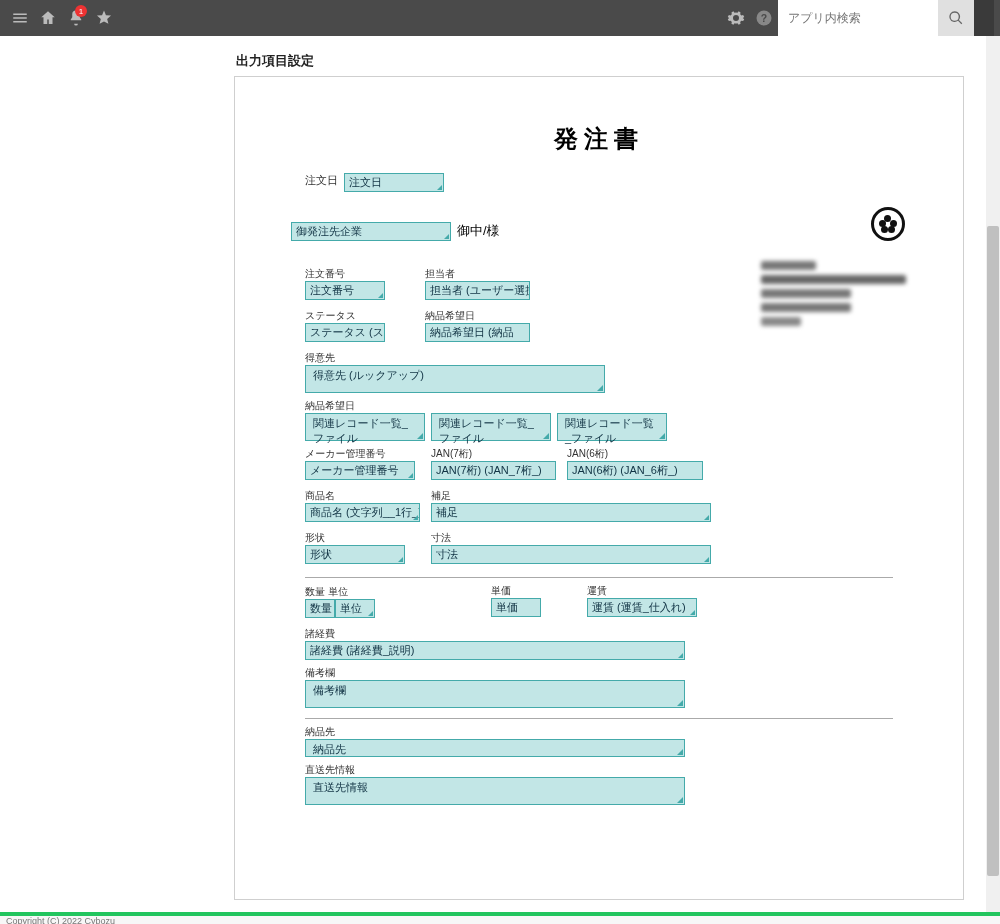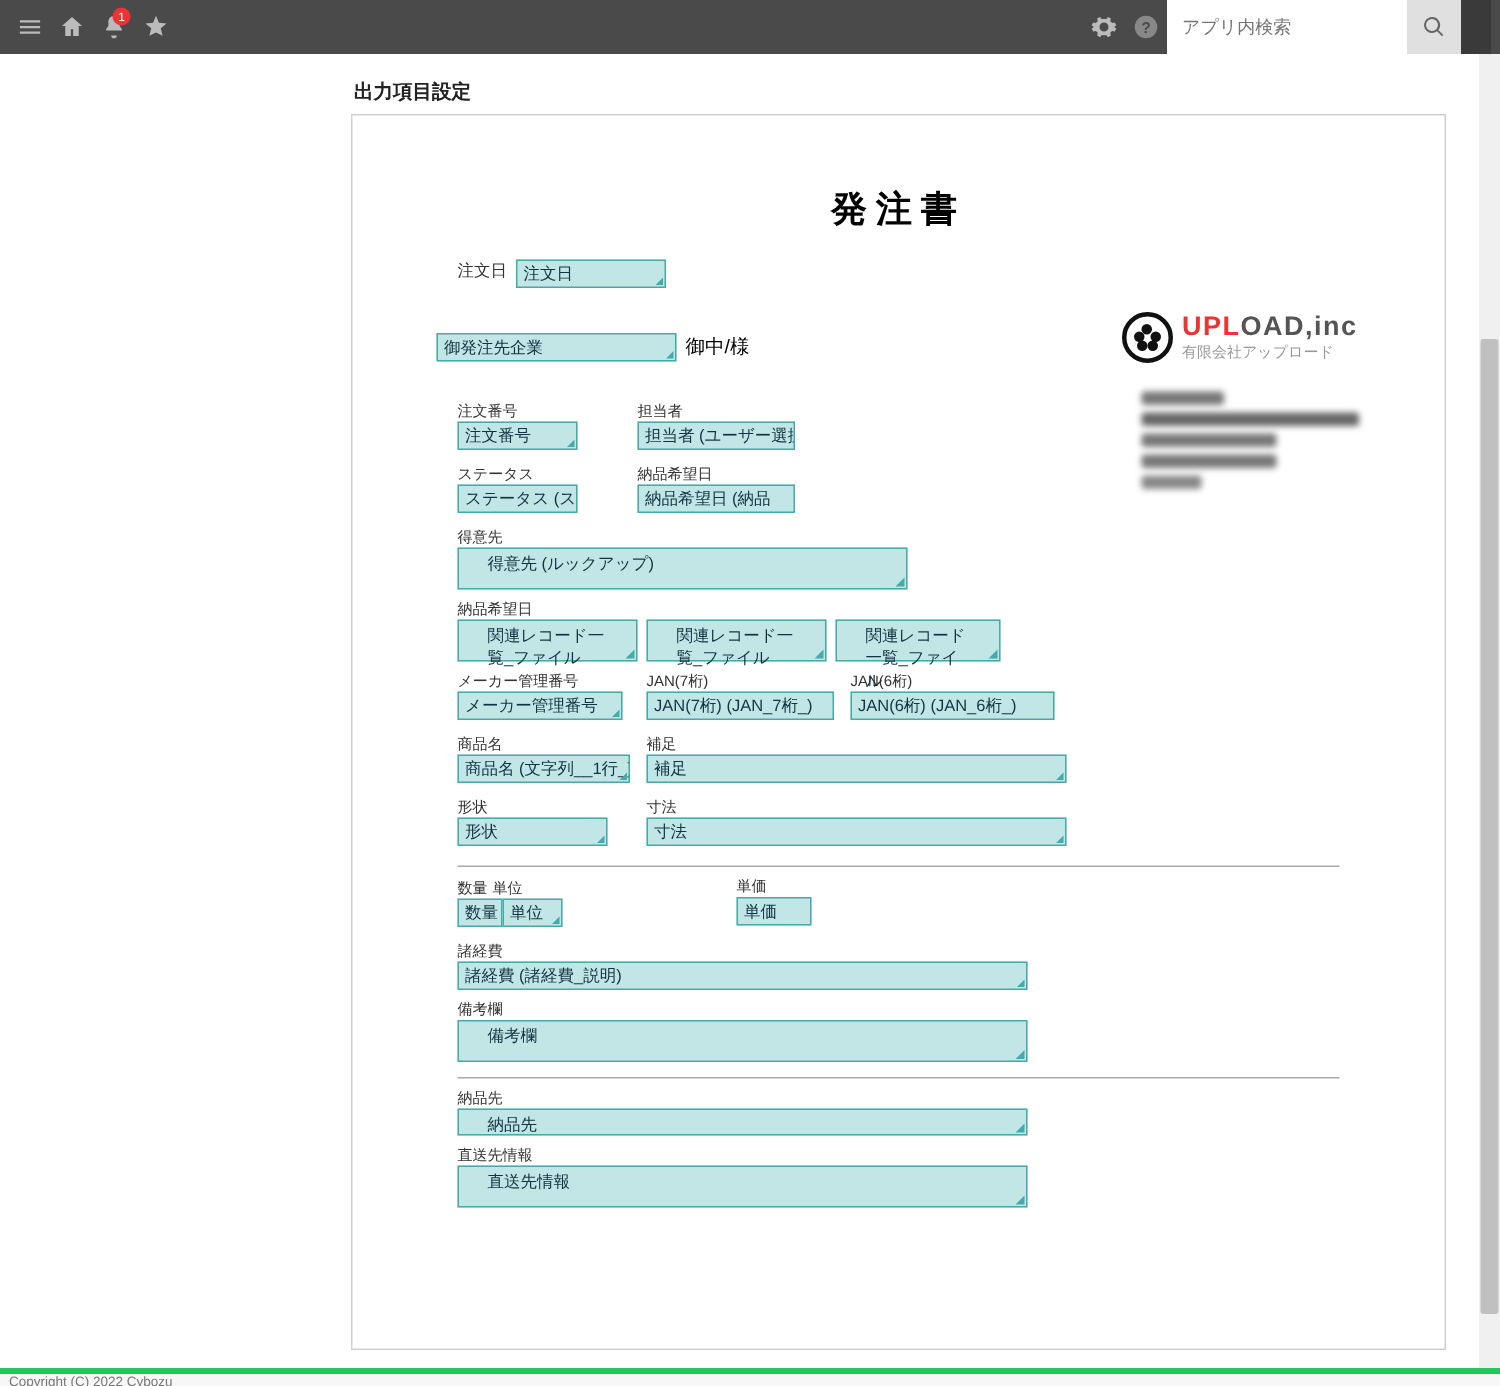--- a/index.html
+++ b/index.html
@@ -26,21 +26,21 @@
 .doc-title { font-size: 24px; font-weight: bold; text-align: center; margin-bottom: 18px; letter-spacing: 6px; }
 
 .row { display: flex; align-items: flex-start; gap: 6px; margin-bottom: 4px; }
 .lbl { font-size: 11px; color: #333; }
 .sm { font-size: 10px; }
 
 .token { background: #c2e6e6; border: 1px solid #4aa; padding: 1px 4px; font-size: 11px; color: #134; position: relative; display: inline-block; white-space: nowrap; overflow: hidden; }
 .token.corner::after { content: ""; position: absolute; right: 1px; bottom: 1px; width: 0; height: 0; border-left: 5px solid transparent; border-bottom: 5px solid #4aa; }
 .tall { height: 28px; }
 .tall2 { height: 28px; display:flex; align-items:flex-start; }
-.box { background: #c2e6e6; border: 1px solid #4aa; position: relative; padding: 2px 19px; font-size: 11px; color: #134; }
+.box { background: #c2e6e6; border: 1px solid #4aa; position: relative; padding: 2px 7px; font-size: 11px; color: #134; }
 .box::after { content: ""; position: absolute; right: 1px; bottom: 1px; width: 0; height: 0; border-left: 6px solid transparent; border-bottom: 6px solid #4aa; }
 
 .grid { display: flex; gap: 6px; }
 
 .logo { position: absolute; right: 58px; top: 130px; display: flex; align-items: center; gap: 6px; }
 .logocircle { width: 34px; height: 34px; border: 3px solid #111; border-radius: 50%; display: flex; align-items: center; justify-content: center; }
 .petal { position: relative; width: 18px; height: 18px; }
 .petal span { position: absolute; width: 7px; height: 7px; background: #111; border-radius: 50%; }
 .logotxt1 { color: #e33; font-size: 18px; font-weight: bold; letter-spacing: 1px; }
 .logotxt1 b { color: #555; font-weight: bold; }
@@ -110,24 +110,20 @@
     <div class="logo">
       <div class="logocircle">
         <div class="petal">
             <span style="top:0;left:5px"></span>
             <span style="top:5px;left:0"></span>
             <span style="top:5px;right:0"></span>
             <span style="bottom:0;left:2px"></span>
             <span style="bottom:0;right:2px"></span>
           </div>
       </div>
-      <div>
-        <div class="logotxt1"><span>UPL</span><b>OAD,inc</b></div>
-        <div class="logotxt2">有限会社アップロード</div>
-      </div>
     </div>
 
     <div class="blurbox">
       <div class="blurline" style="width:55px;background:#777"></div>
       <div class="blurline" style="width:145px;background:#666"></div>
       <div class="blurline" style="width:90px;background:#777"></div>
       <div class="blurline" style="width:90px;background:#777"></div>
       <div class="blurline" style="width:40px;background:#888"></div>
     </div>
 
@@ -194,20 +190,21 @@
           <span class="token corner" style="width:280px;display:block">寸法</span>
         </div>
     </div>
 
     <hr class="sep">
 
     <div class="grid" style="margin-bottom:6px">
       <div style="width:120px"><span class="lbl sm">数量</span> <span class="lbl sm">単位</span><br>
         <span class="token" style="width:30px">数量</span><span class="token corner" style="width:40px">単位</span></div>
       <div style="width:90px;margin-left:60px"><div class="lbl sm">単価</div><span class="token" style="width:50px">単価</span></div>
+      <div><div class="lbl sm">運賃</div><span class="token corner" style="width:110px">運賃 (運賃_仕入れ)</span></div>
     </div>
 
     <div class="lbl sm">諸経費</div>
     <span class="token corner" style="width:380px;display:block;margin-bottom:6px">諸経費 (諸経費_説明)</span>
 
     <div class="lbl sm">備考欄</div>
     <div class="box tall2" style="width:380px">備考欄</div>
 
     <hr class="sep">
 

